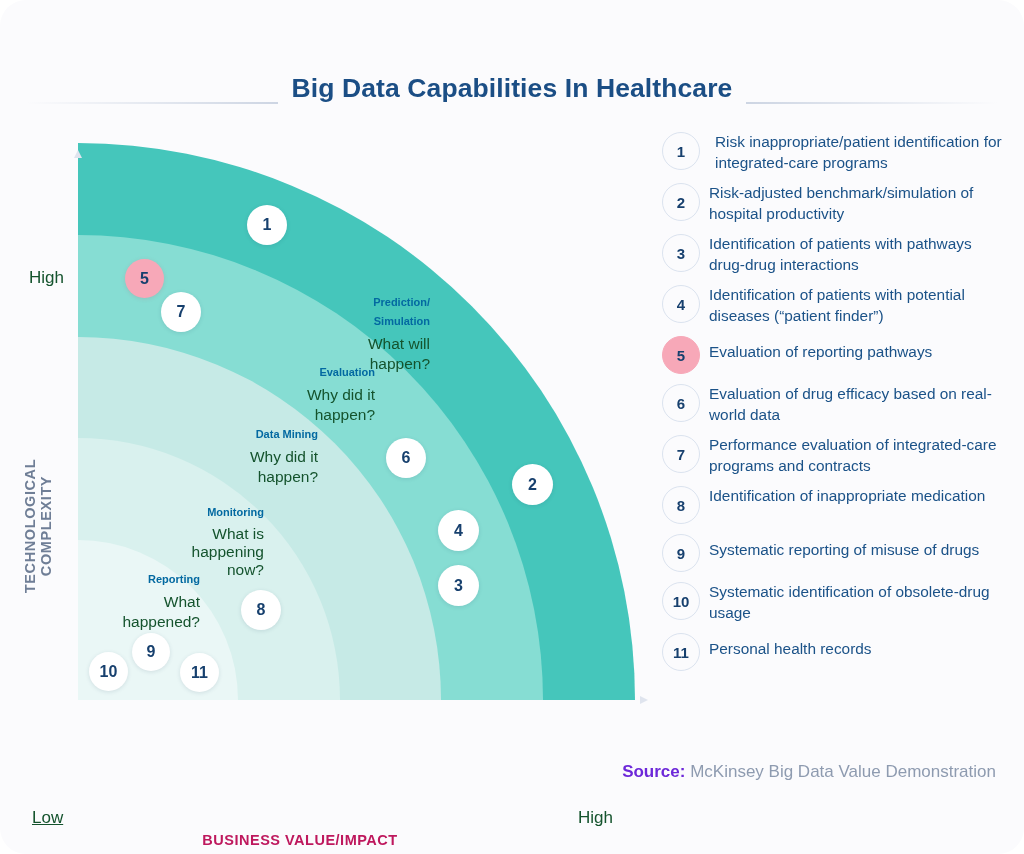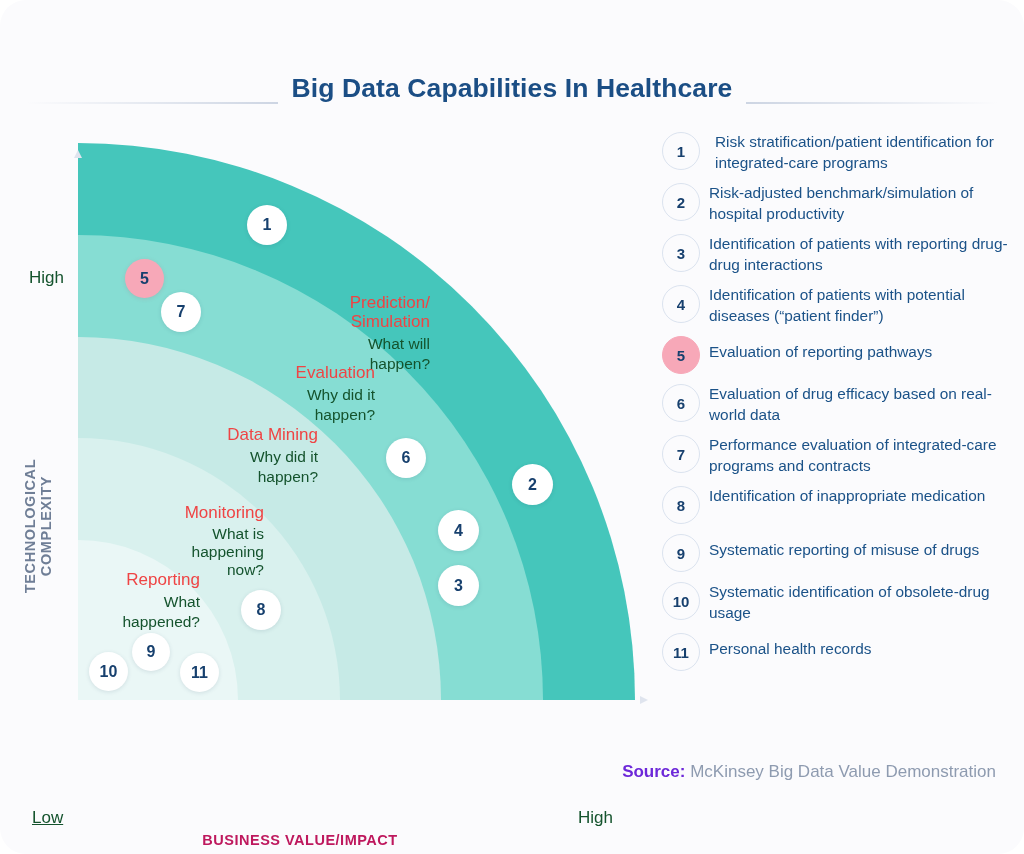--- a/index.html
+++ b/index.html
@@ -98,24 +98,24 @@
   }
 
   
   .band-label {
     position: absolute;
     color: #1b4e85;
     text-align: right;
   }
   .band-label .bl-title {
     display: block;
-    font-weight: normal;
-    font-size: 17px;
+    font-weight: bold;
+    font-size: 11px;
     line-height: 19px;
-    color: #ef4444;
+    color: #0369a1;
   }
   .band-label .bl-sub {
     display: block;
     font-weight: normal;
     font-size: 15.5px;
     line-height: 19.5px;
     color: #14532d;
     margin-top: 3px;
   }
 
@@ -267,29 +267,29 @@
         <div class="bubble" style="left: 241px; top: 470px; width: 40px; height: 40px;">8</div>
         <div class="bubble" style="left: 132px; top: 513px; width: 38px; height: 38px;">9</div>
         <div class="bubble" style="left: 89px; top: 532px; width: 39px; height: 39px;">10</div>
         <div class="bubble" style="left: 180px; top: 533px; width: 39px; height: 39px;">11</div>
       </div>
   </div>
 
   <div id="legend">
       <div class="legend-row two-line indent">
         <div class="legend-badge">1</div>
-        <div class="legend-text">Risk stratification/patient identification for integrated-care programs</div>
+        <div class="legend-text">Risk inappropriate/patient identification for integrated-care programs</div>
       </div>
       <div class="legend-row two-line">
         <div class="legend-badge">2</div>
         <div class="legend-text">Risk-adjusted benchmark/simulation of hospital productivity</div>
       </div>
       <div class="legend-row two-line">
         <div class="legend-badge">3</div>
-        <div class="legend-text">Identification of patients with reporting drug-drug interactions</div>
+        <div class="legend-text">Identification of patients with pathways drug-drug interactions</div>
       </div>
       <div class="legend-row two-line">
         <div class="legend-badge">4</div>
         <div class="legend-text">Identification of patients with potential diseases (“patient finder”)</div>
       </div>
       <div class="legend-row">
         <div class="legend-badge pink">5</div>
         <div class="legend-text">Evaluation of reporting pathways</div>
       </div>
       <div class="legend-row two-line">

